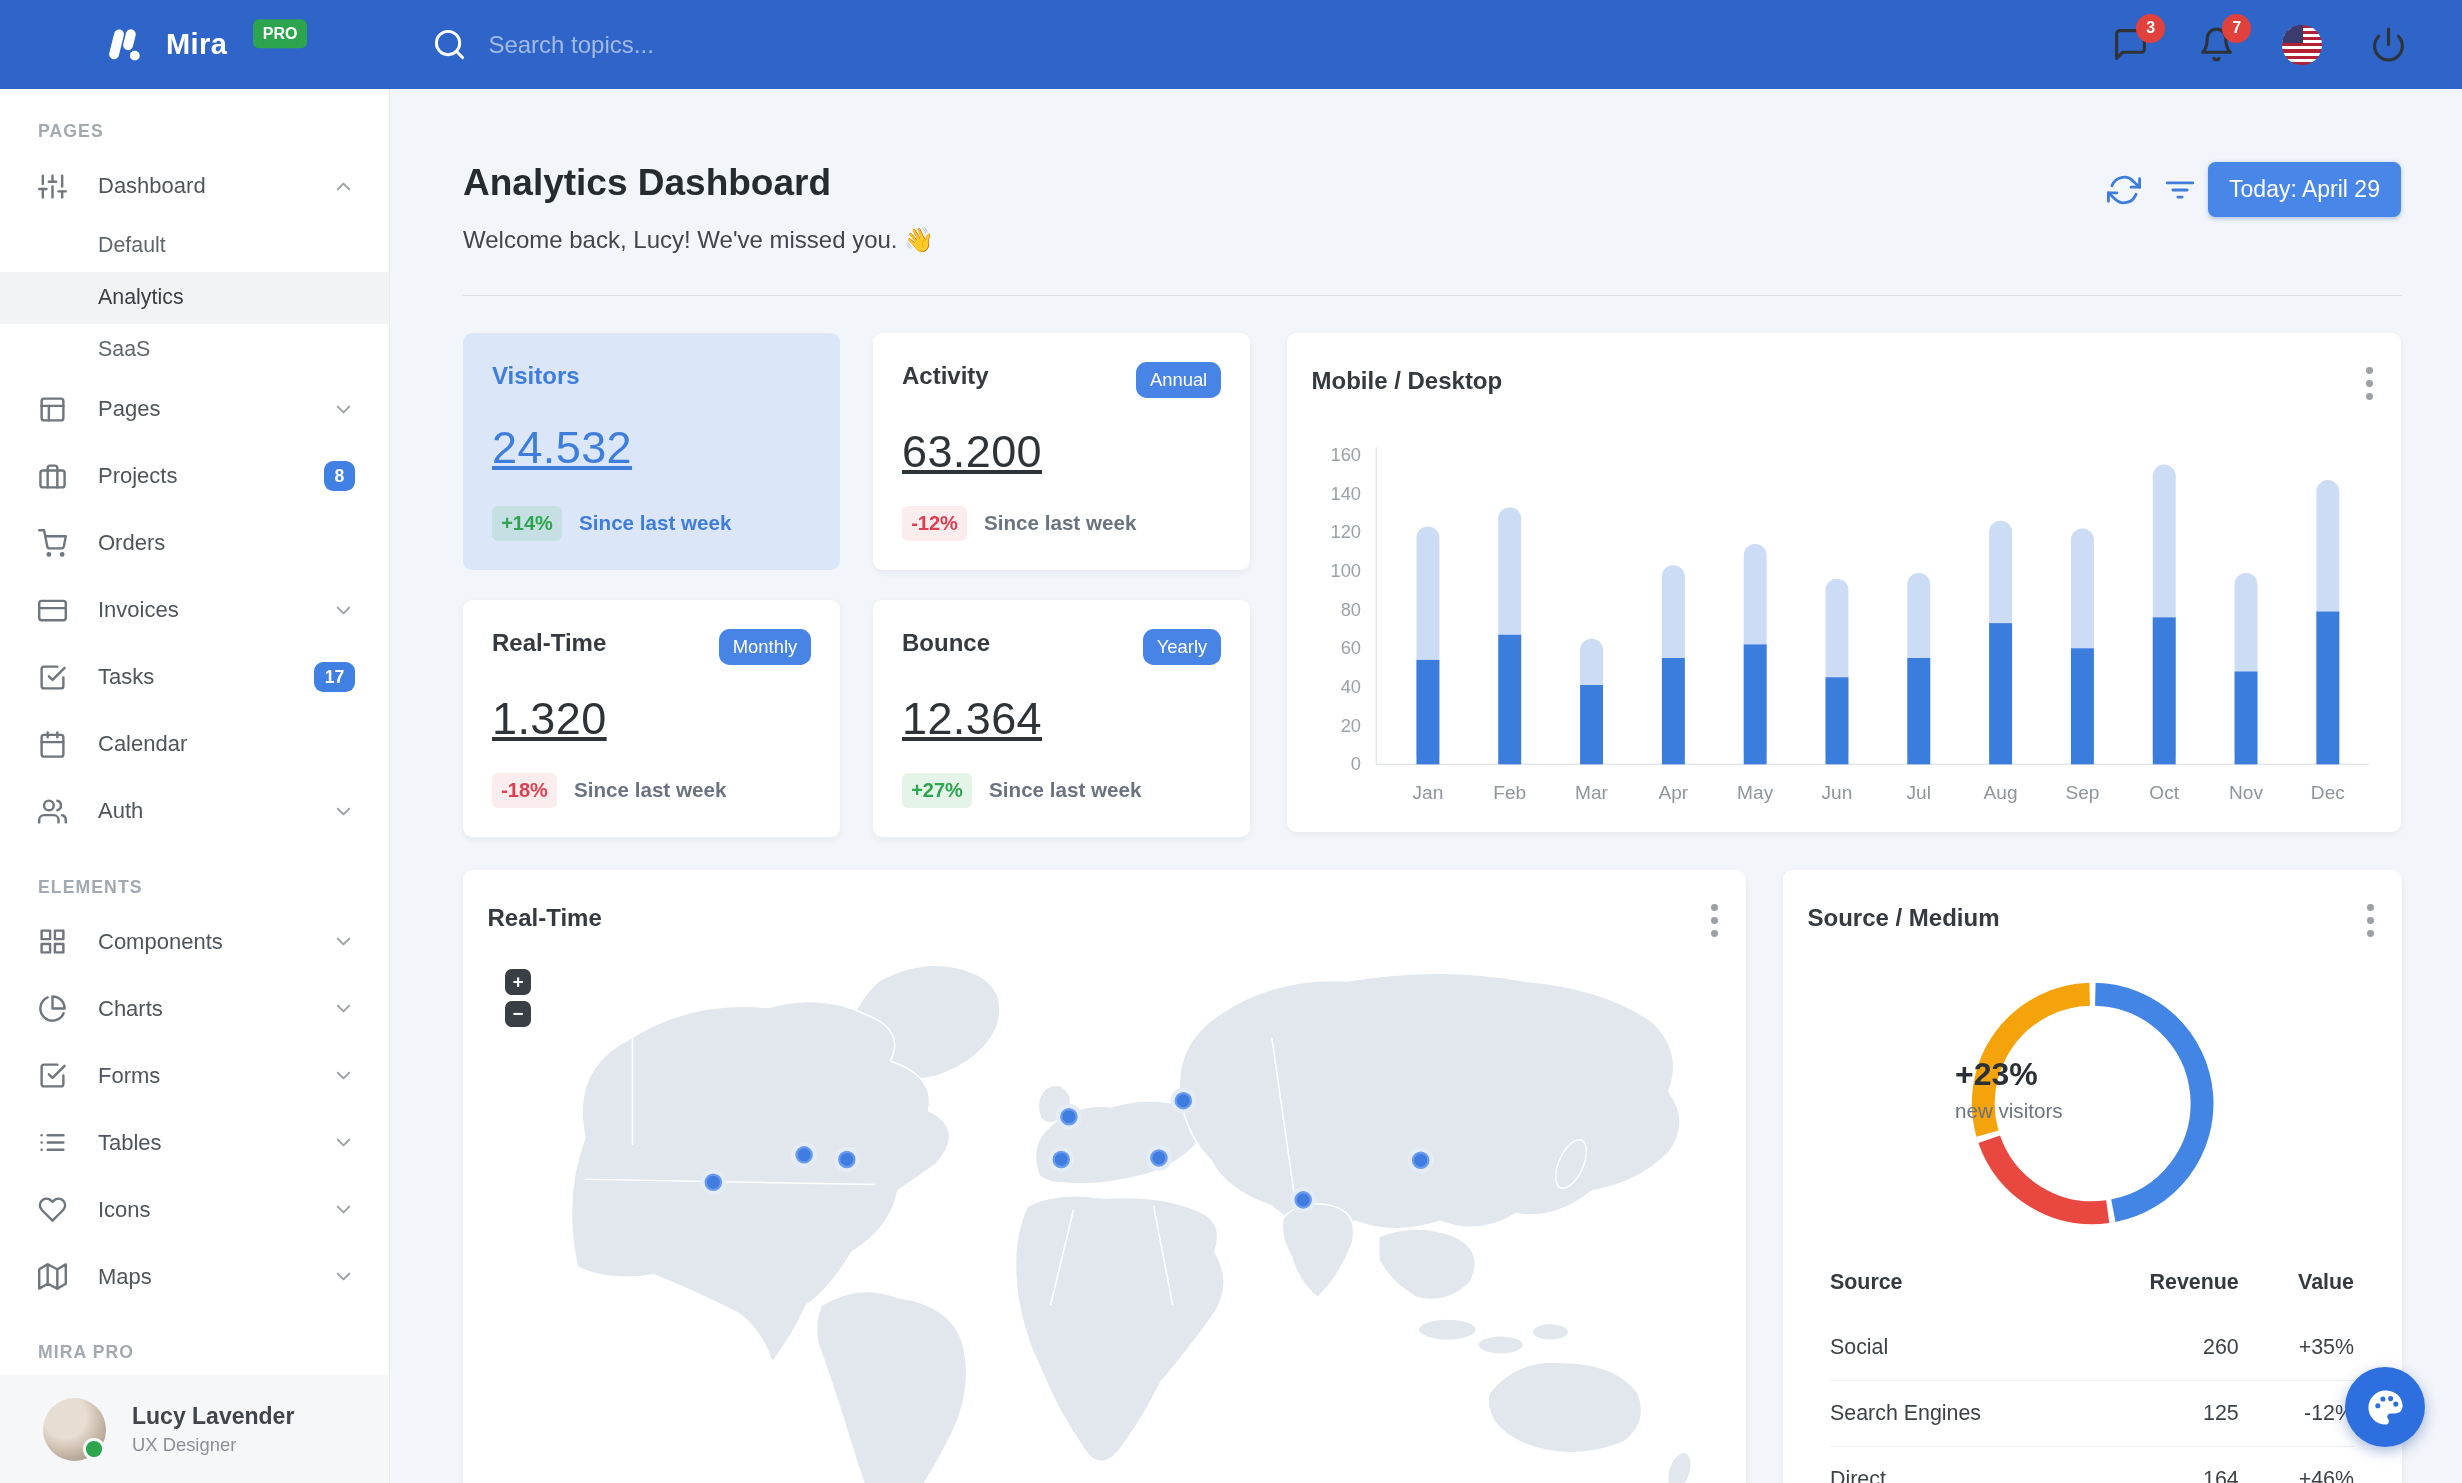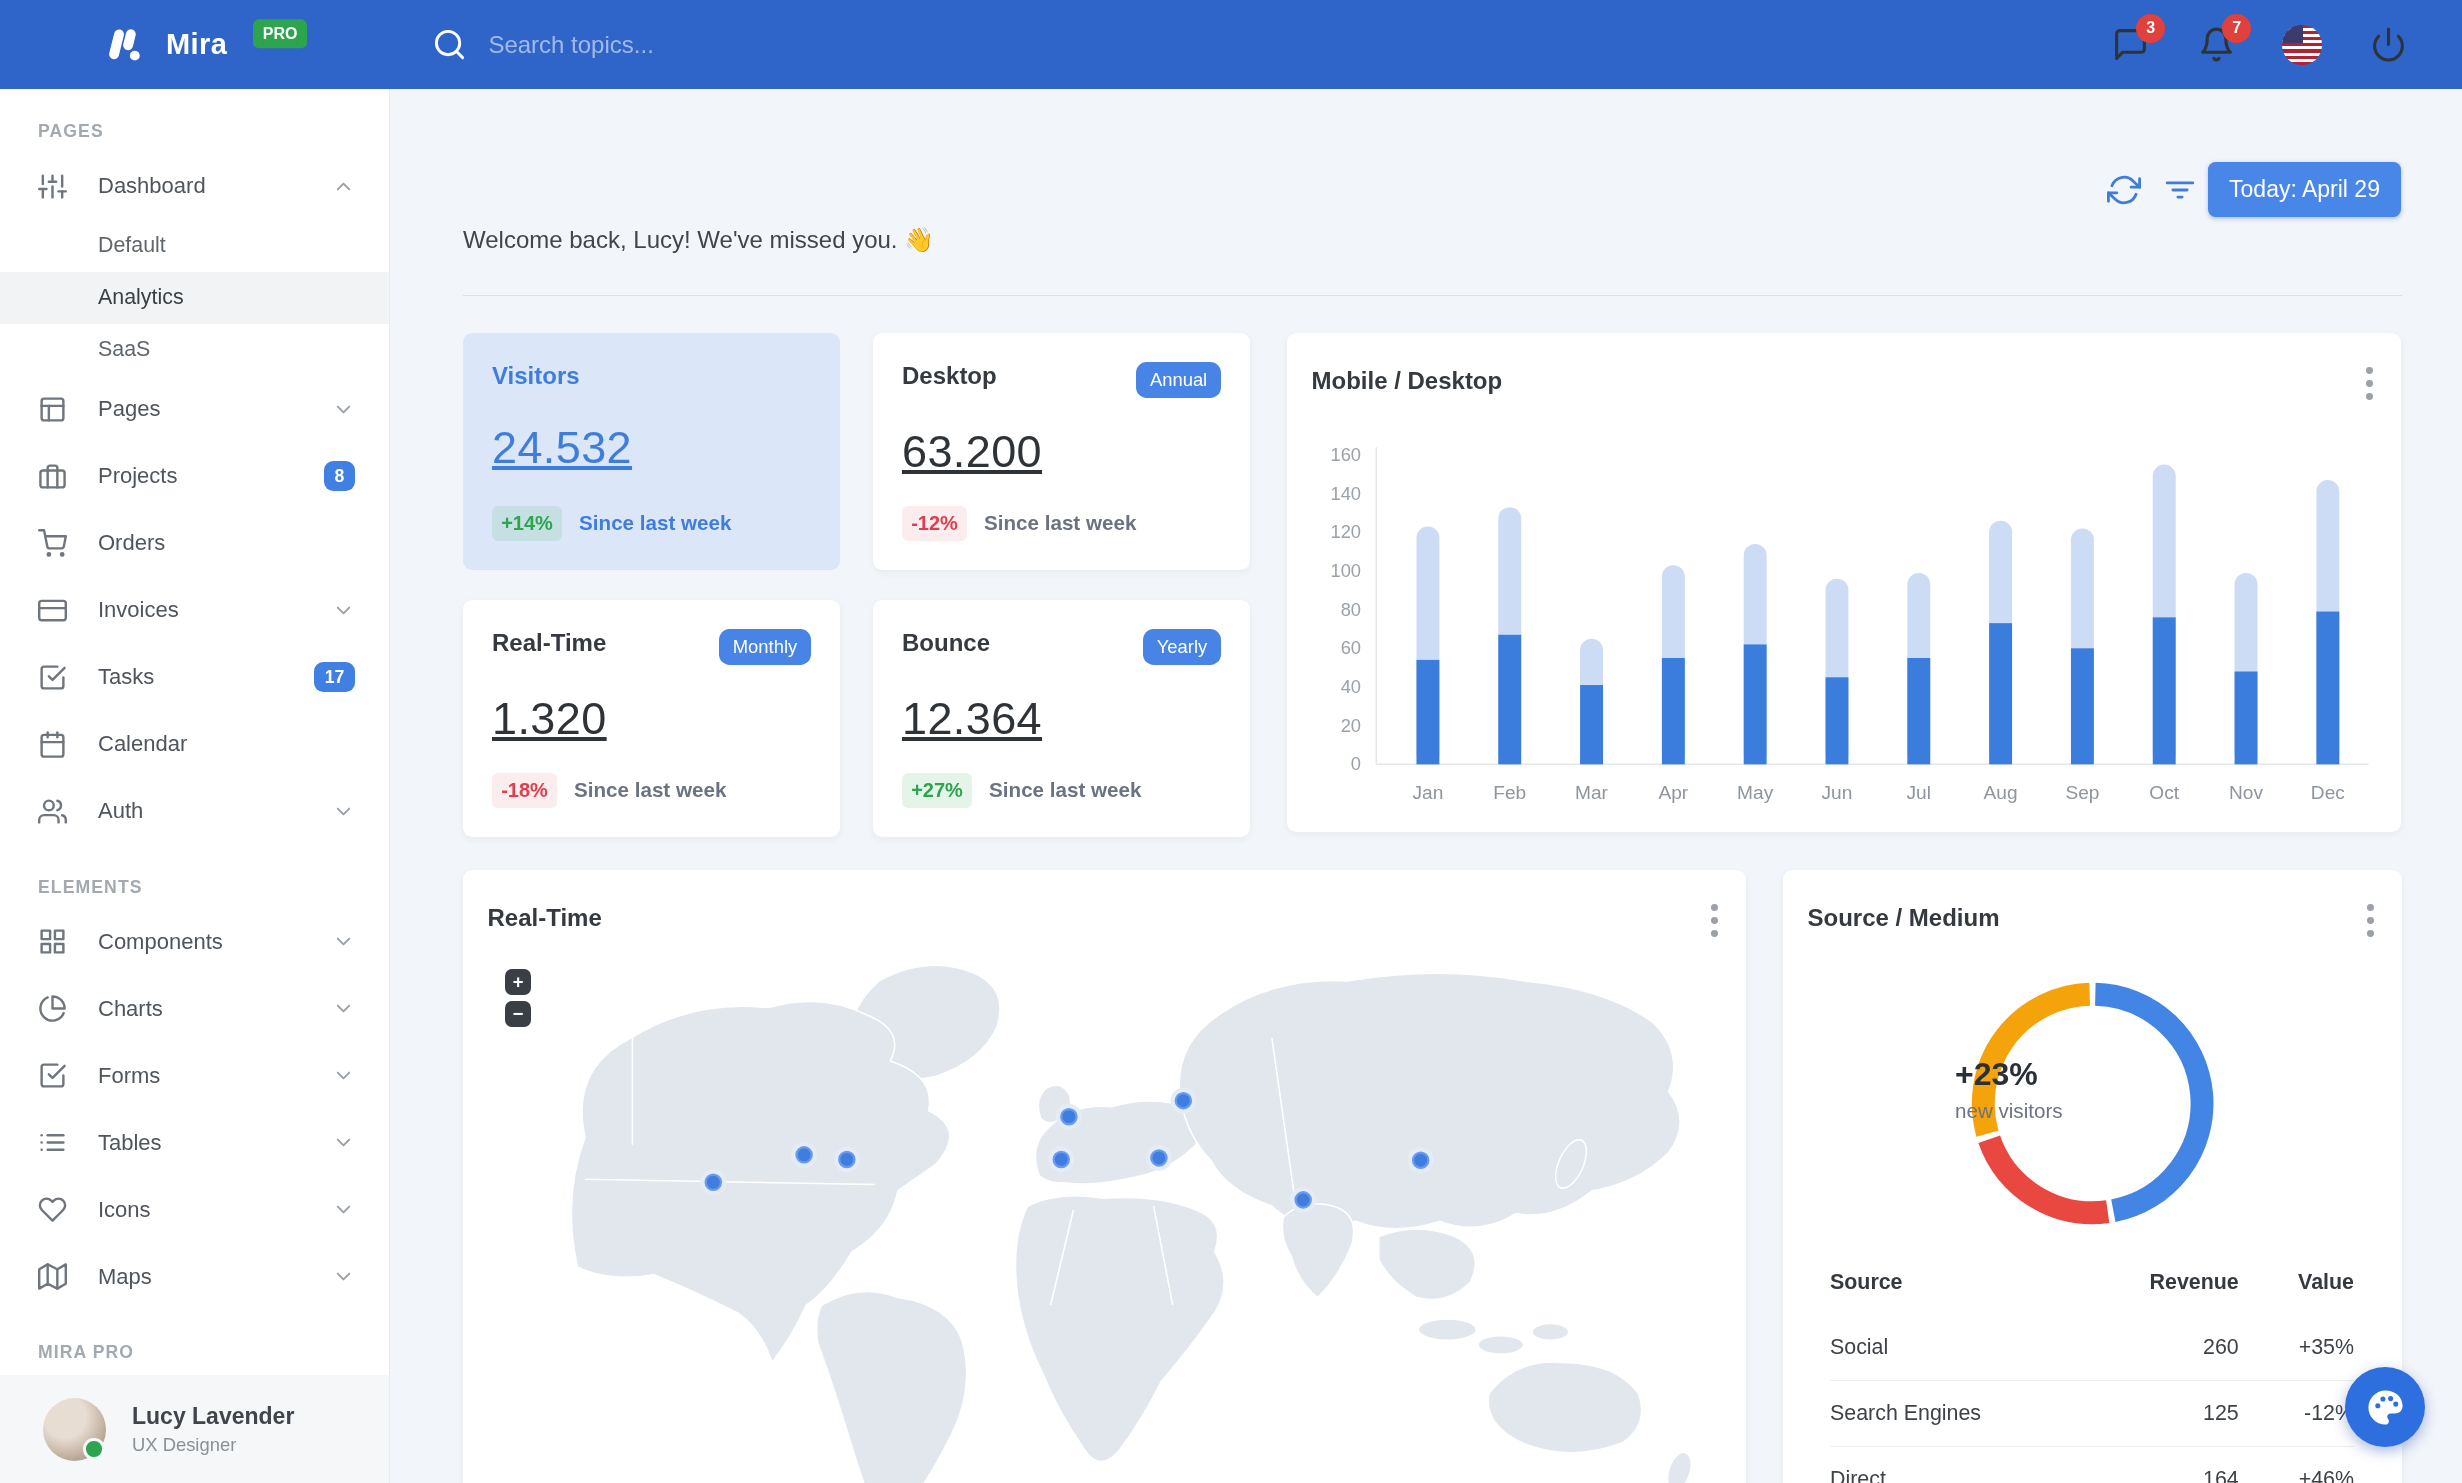--- a/index.html
+++ b/index.html
@@ -326,20 +326,21 @@
       <div class="side-section-label">MIRA PRO</div>
       <div class="side-user">
         <span class="avatar"></span>
   <span class="u-txt">
           <div class="u-name">Lucy Lavender</div>
   <div class="u-role">UX Designer</div>
         </span>
       </div>
     </nav>
 
+  <h1 class="main-title">Analytics Dashboard</h1>
   <div class="main-sub">Welcome back, Lucy! We've missed you. 👋</div>
   <div class="main-divider"></div>
   <div class="hdr-icon" style="left:2107px; top:173px;">
     <svg class="fi" viewBox="0 0 24 24" stroke-width="2.4">
         <polyline points="23 4 23 10 17 10"></polyline>
         <polyline points="1 20 1 14 7 14"></polyline>
         <path d="M3.51 9a9 9 0 0 1 14.85-3.36L23 10M1 14l4.64 4.36A9 9 0 0 0 20.49 15"></path>
       </svg>
   </div>
   <div class="hdr-icon" style="left:2163px; top:173px;">
@@ -358,21 +359,21 @@
 
     </div>
     <div class="stat-value">24.532</div>
     <div class="stat-foot">
       <span class="chip chip-up">+14%</span>
       <span class="stat-note">Since last week</span>
     </div>
       </div>
       <div class="stat-card pos-1 ">
         <div class="stat-head">
-      <span class="stat-title">Desktop</span>
+      <span class="stat-title">Activity</span>
       <span class="stat-badge">Annual</span>
     </div>
     <div class="stat-value">63.200</div>
     <div class="stat-foot">
       <span class="chip chip-down">-12%</span>
       <span class="stat-note">Since last week</span>
     </div>
       </div>
       <div class="stat-card pos-2 ">
         <div class="stat-head">

